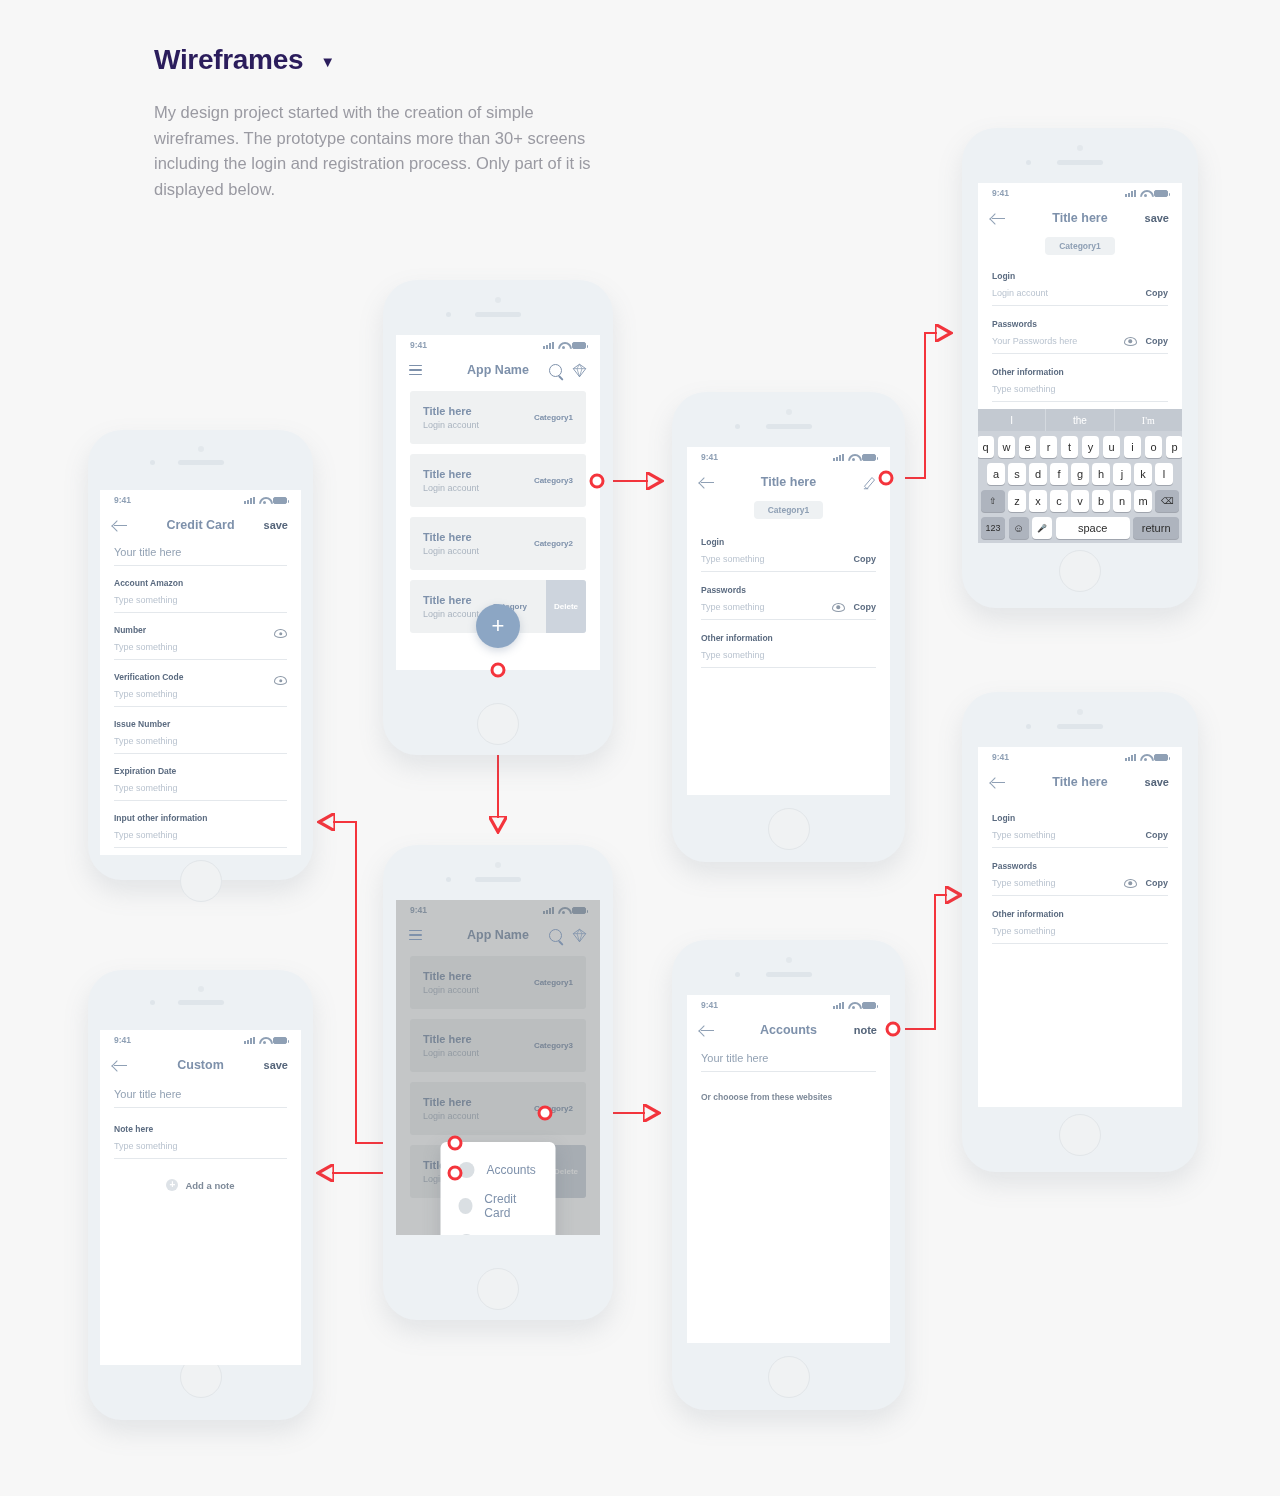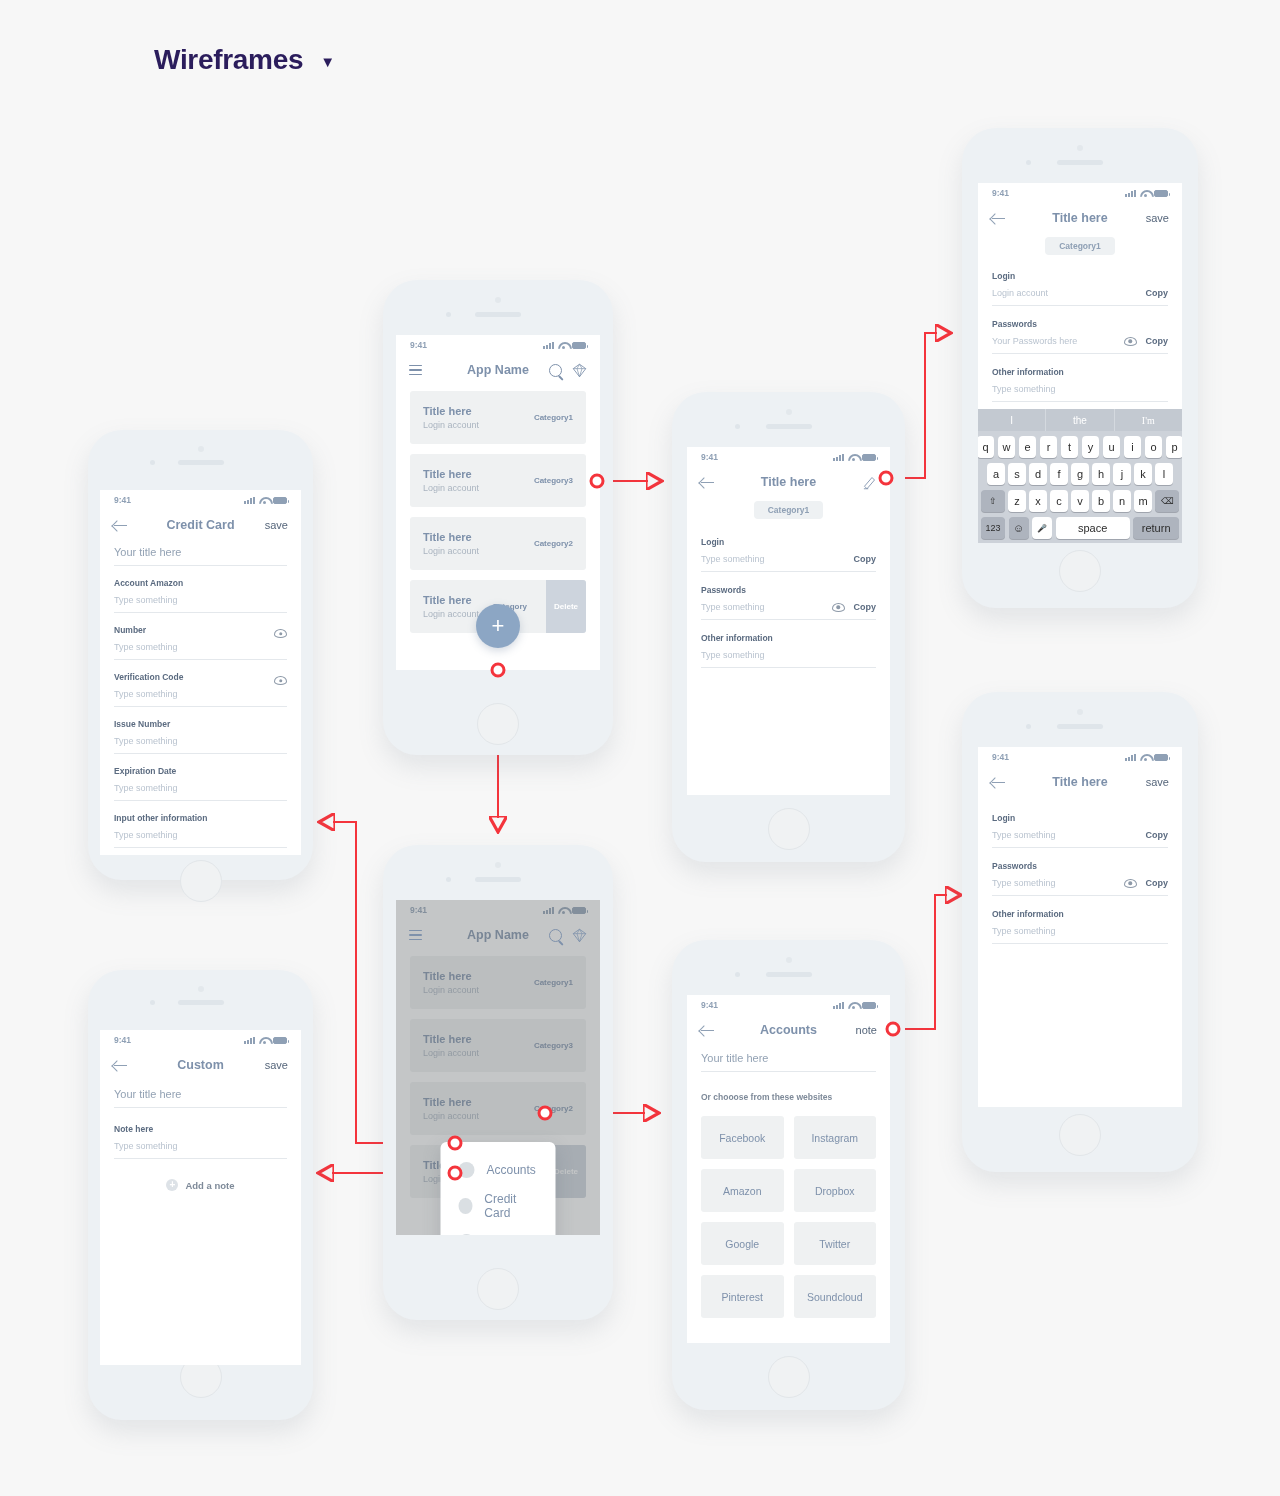--- a/index.html
+++ b/index.html
@@ -81,21 +81,21 @@
 
   .navbar {
     height: 30px; display: flex; align-items: center; padding: 0 13px;
     position: relative;
   }
   .nav-title {
     position: absolute; left: 0; right: 0; text-align: center;
     font-size: 12.5px; color: #7e91ab; font-weight: bold; pointer-events: none;
   }
   .nav-action {
-    margin-left: auto; font-size: 11px; color: #55657a; font-weight: normal; z-index: 2;
+    margin-left: auto; font-size: 11px; color: #55657a; font-weight: bold; z-index: 2;
   }
   .back-arrow { width: 15px; height: 12px; position: relative; z-index: 2; }
   .back-arrow::before {
     content: ""; position: absolute; left: 0; top: 2.5px;
     width: 7px; height: 7px; border-left: 1.4px solid #8fa0b5; border-bottom: 1.4px solid #8fa0b5;
     transform: rotate(45deg);
   }
   .back-arrow::after {
     content: ""; position: absolute; left: 1px; top: 5.5px; width: 13px; height: 1.4px;
     background: #8fa0b5;
@@ -211,20 +211,21 @@
 </head>
 <body>
 
 <div id="stage">
 
   <div class="hdr">
     <div class="hdr-title-row">
       <div class="hdr-title">Wireframes</div>
       <div class="hdr-caret">▼</div>
     </div>
+    <div class="hdr-body">My design project started with the creation of simple wireframes. The prototype contains more than 30+ screens including the login and registration process. Only part of it is displayed below.</div>
   </div>
 
   <svg id="wires">
     <defs>
       <marker id="ah" markerWidth="9" markerHeight="9" refX="1" refY="4.5" orient="auto">
         <path d="M0,0 L8,4.5 L0,9 Z" fill="none" stroke="#f4343c" stroke-width="1.6"></path>
       </marker>
     </defs>
 
     <path d="M597,481 L648,481" stroke="#f4343c" stroke-width="2" fill="none" marker-end="url(#ah)"></path>
@@ -619,30 +620,20 @@
         <div class="nav-title">Accounts</div>
         <div class="nav-action">note</div>
       </div>
       <div class="field" style="margin-top:7px;">
         <div class="title-input">Your title here</div>
         <div class="field-line"></div>
       </div>
       <div class="field" style="margin-top:20px;">
         <div style="font-size:8.5px; color:#7e8a99; font-weight:bold;">Or chooose from these websites</div>
       </div>
-      <div class="tiles" id="site-tiles" style="margin-top:14px;">
-          <div class="tile">Facebook</div>
-          <div class="tile">Instagram</div>
-          <div class="tile">Amazon</div>
-          <div class="tile">Dropbox</div>
-          <div class="tile">Google</div>
-          <div class="tile">Twitter</div>
-          <div class="tile">Pinterest</div>
-          <div class="tile">Soundcloud</div>
-        </div>
     </div>
   </div>
 
   <div class="phone" style="left:962px; top:128px; width:236px; height:480px;">
     <div class="cam-top" style="top:17px;"></div>
     <div class="speaker" style="top:32px;"></div>
     <div class="cam" style="left:64px; top:32px;"></div>
     <div class="home" style="bottom:16px;"></div>
     <div class="screen" style="left:16px; top:55px; width:204px; height:360px;">
       <div class="statusbar">

